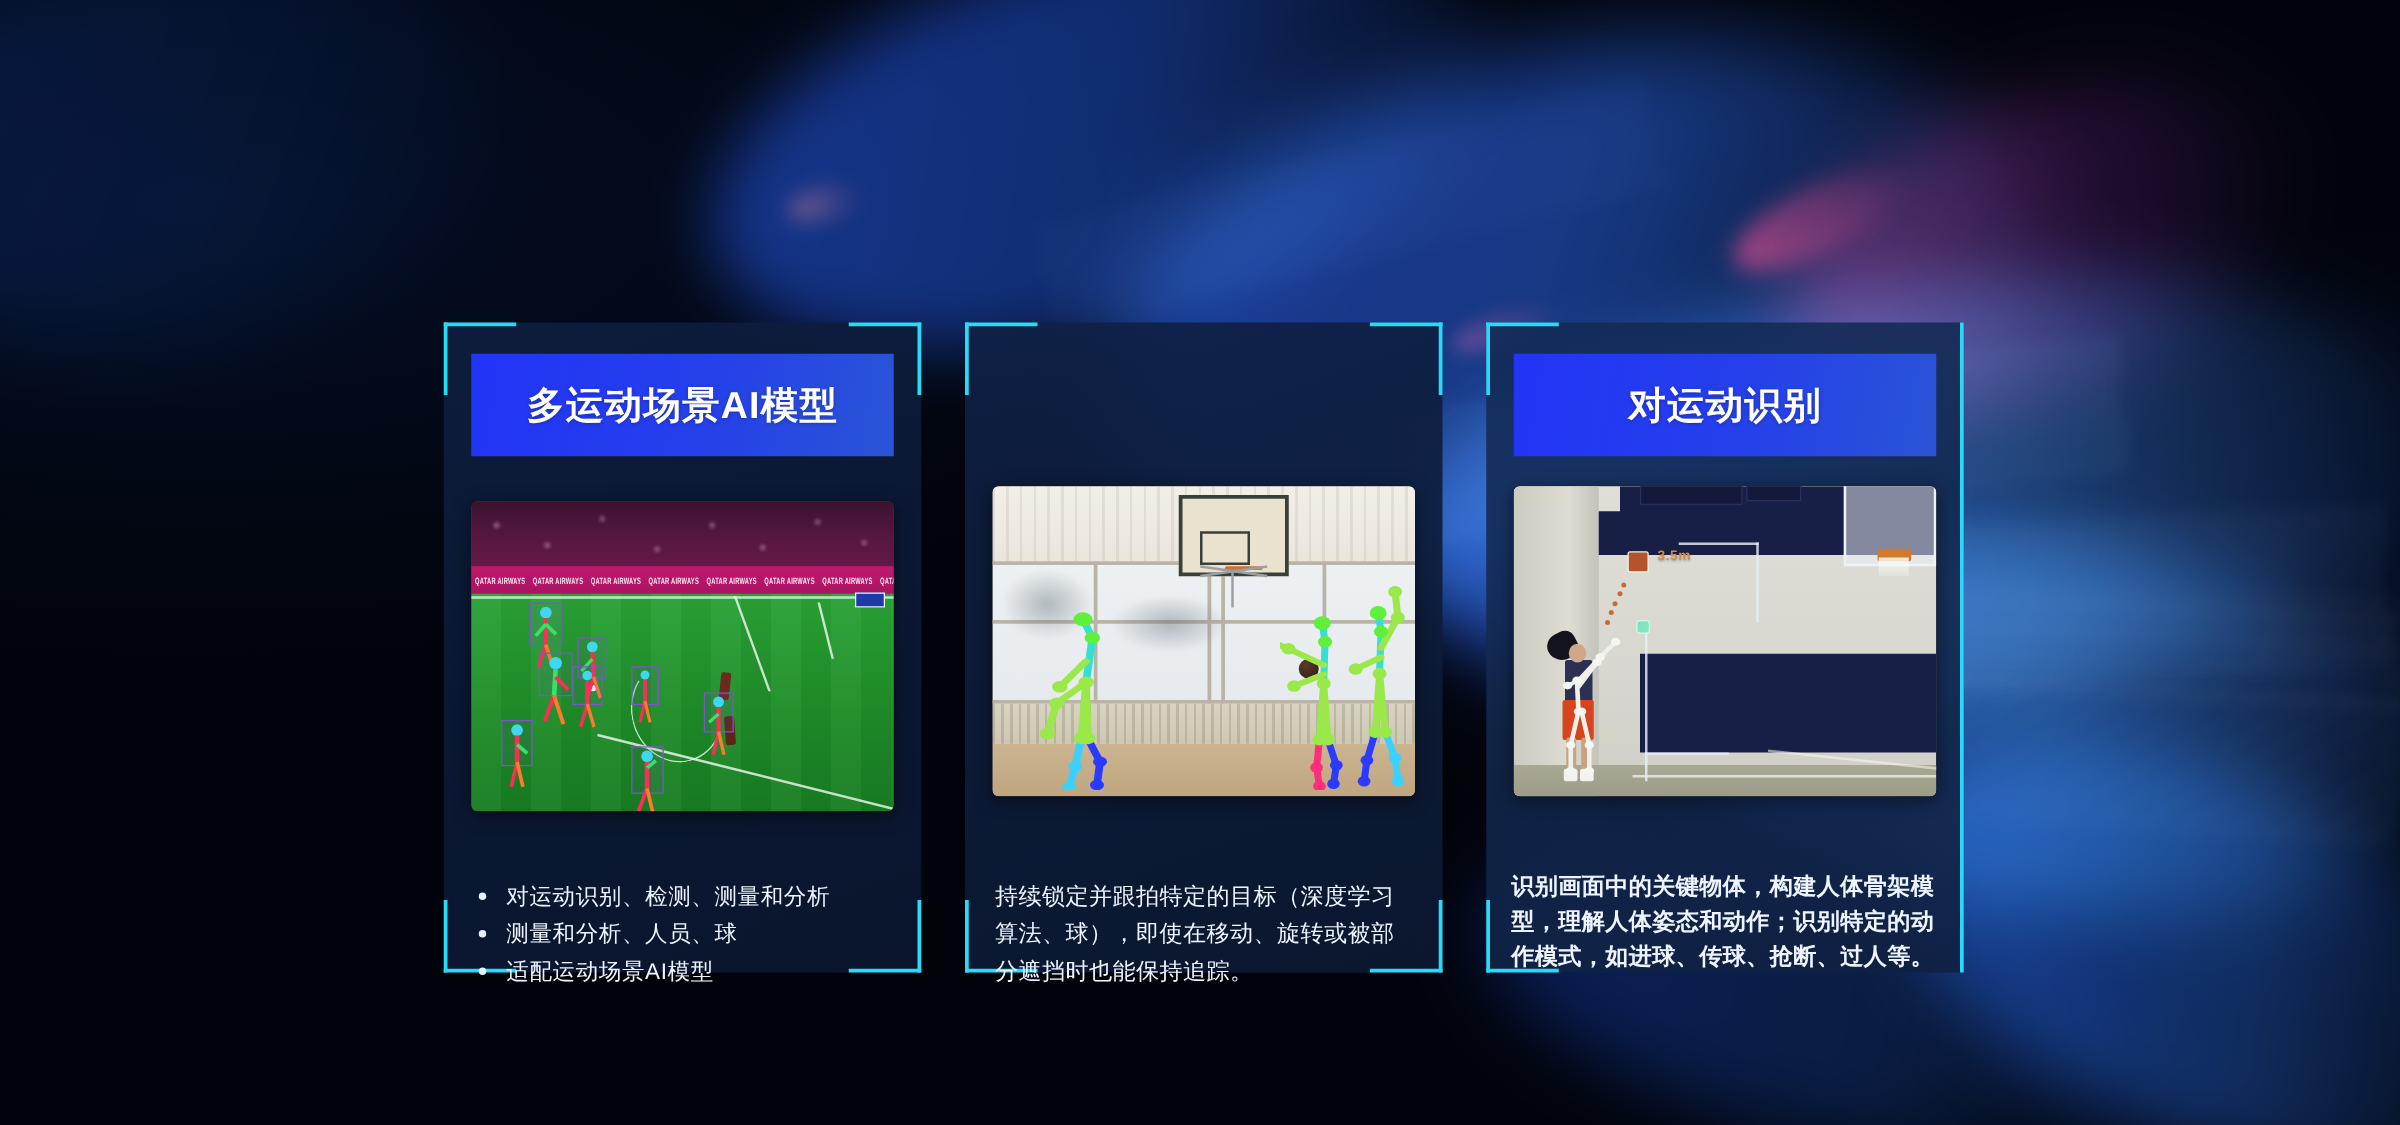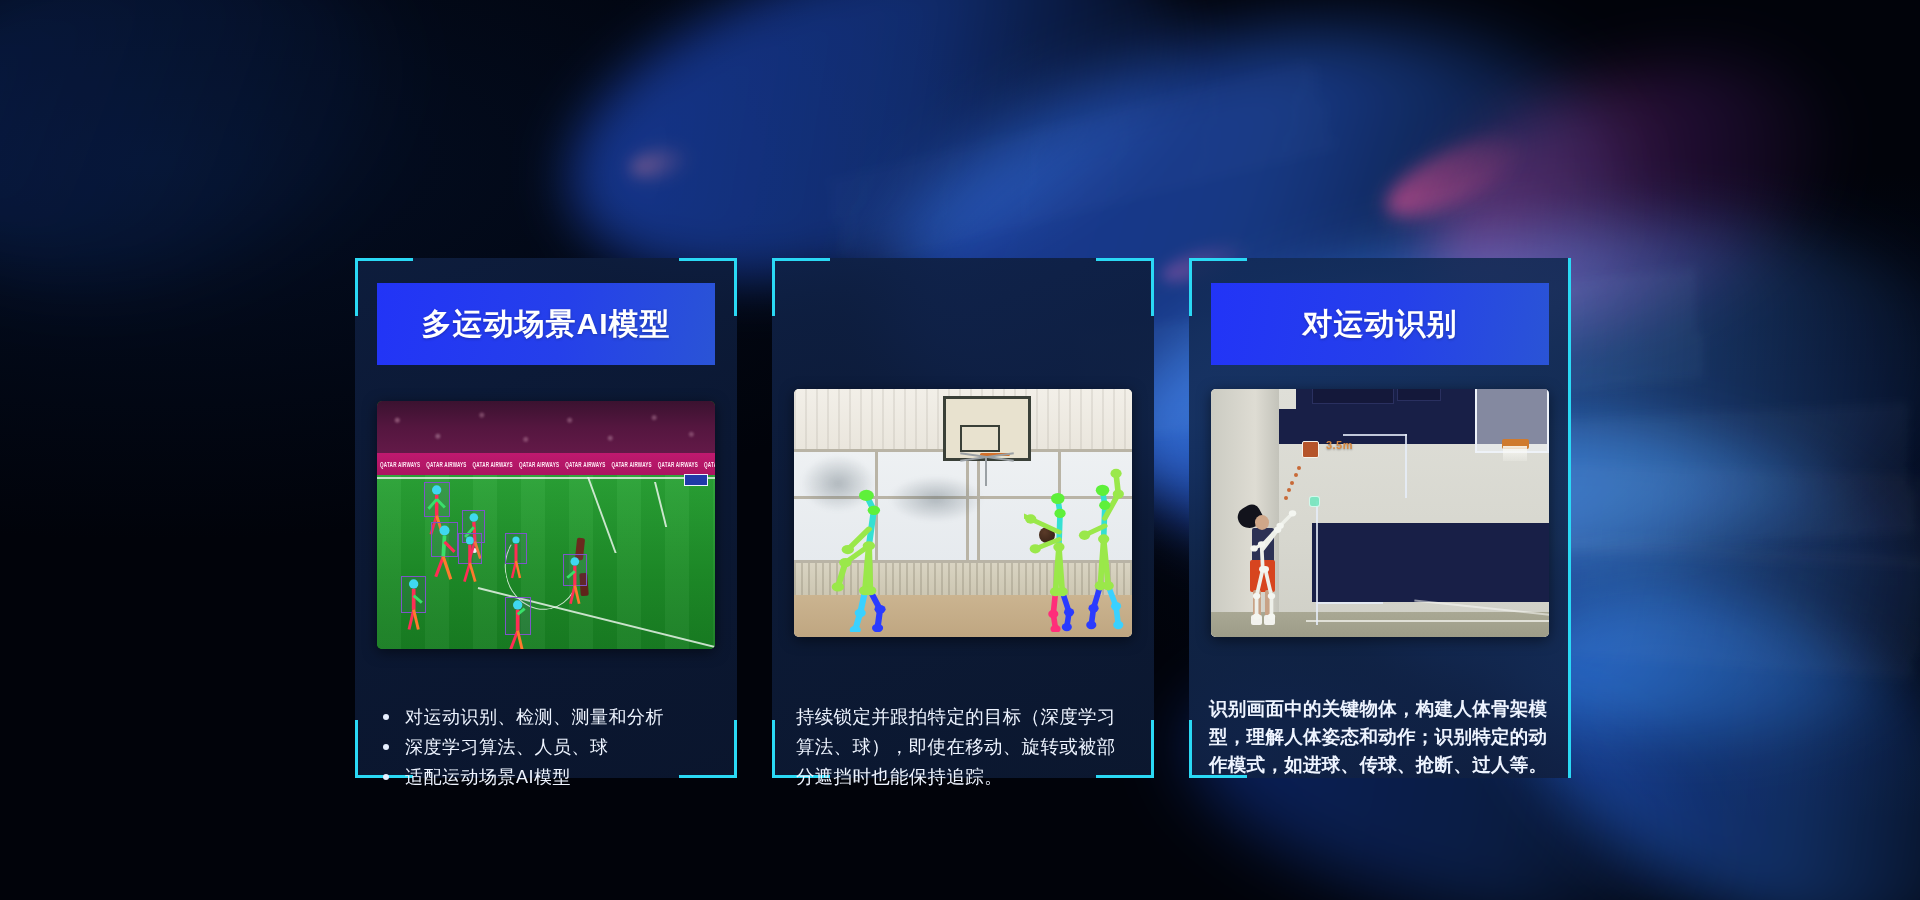--- a/index.html
+++ b/index.html
@@ -486,21 +486,21 @@
     </div>
 
     <div class="card-body">
       <ul class="bullets">
         <li>
           <span class="dot"></span>
           <span>对运动识别、检测、测量和分析</span>
         </li>
         <li>
           <span class="dot"></span>
-          <span>深度学习算法、人员、球</span>
+          <span>测量和分析、人员、球</span>
         </li>
         <li>
           <span class="dot"></span>
           <span>适配运动场景AI模型</span>
         </li>
       </ul>
     </div>
   </div>
 
   <div class="card card-2">

